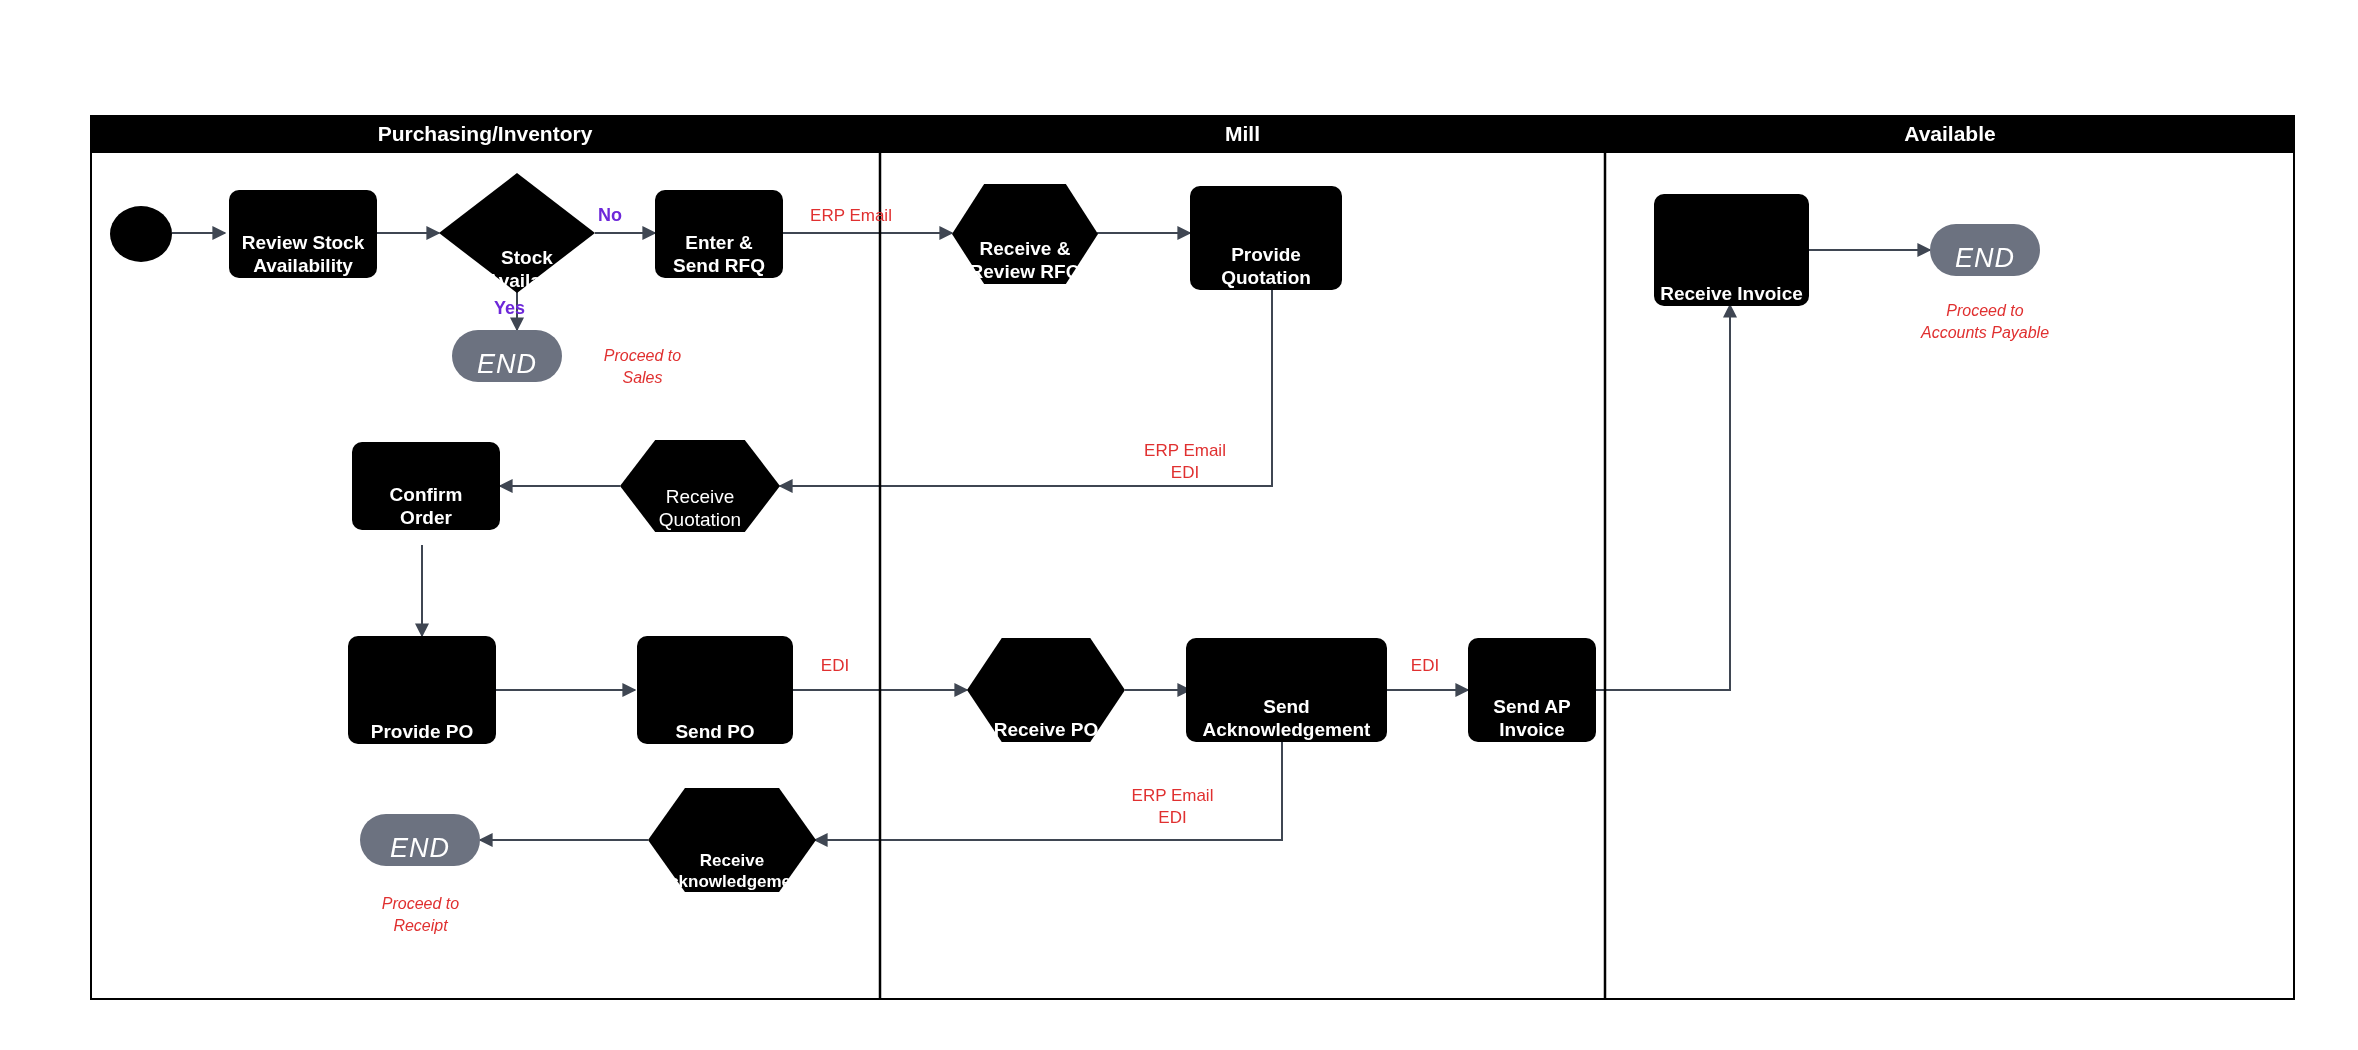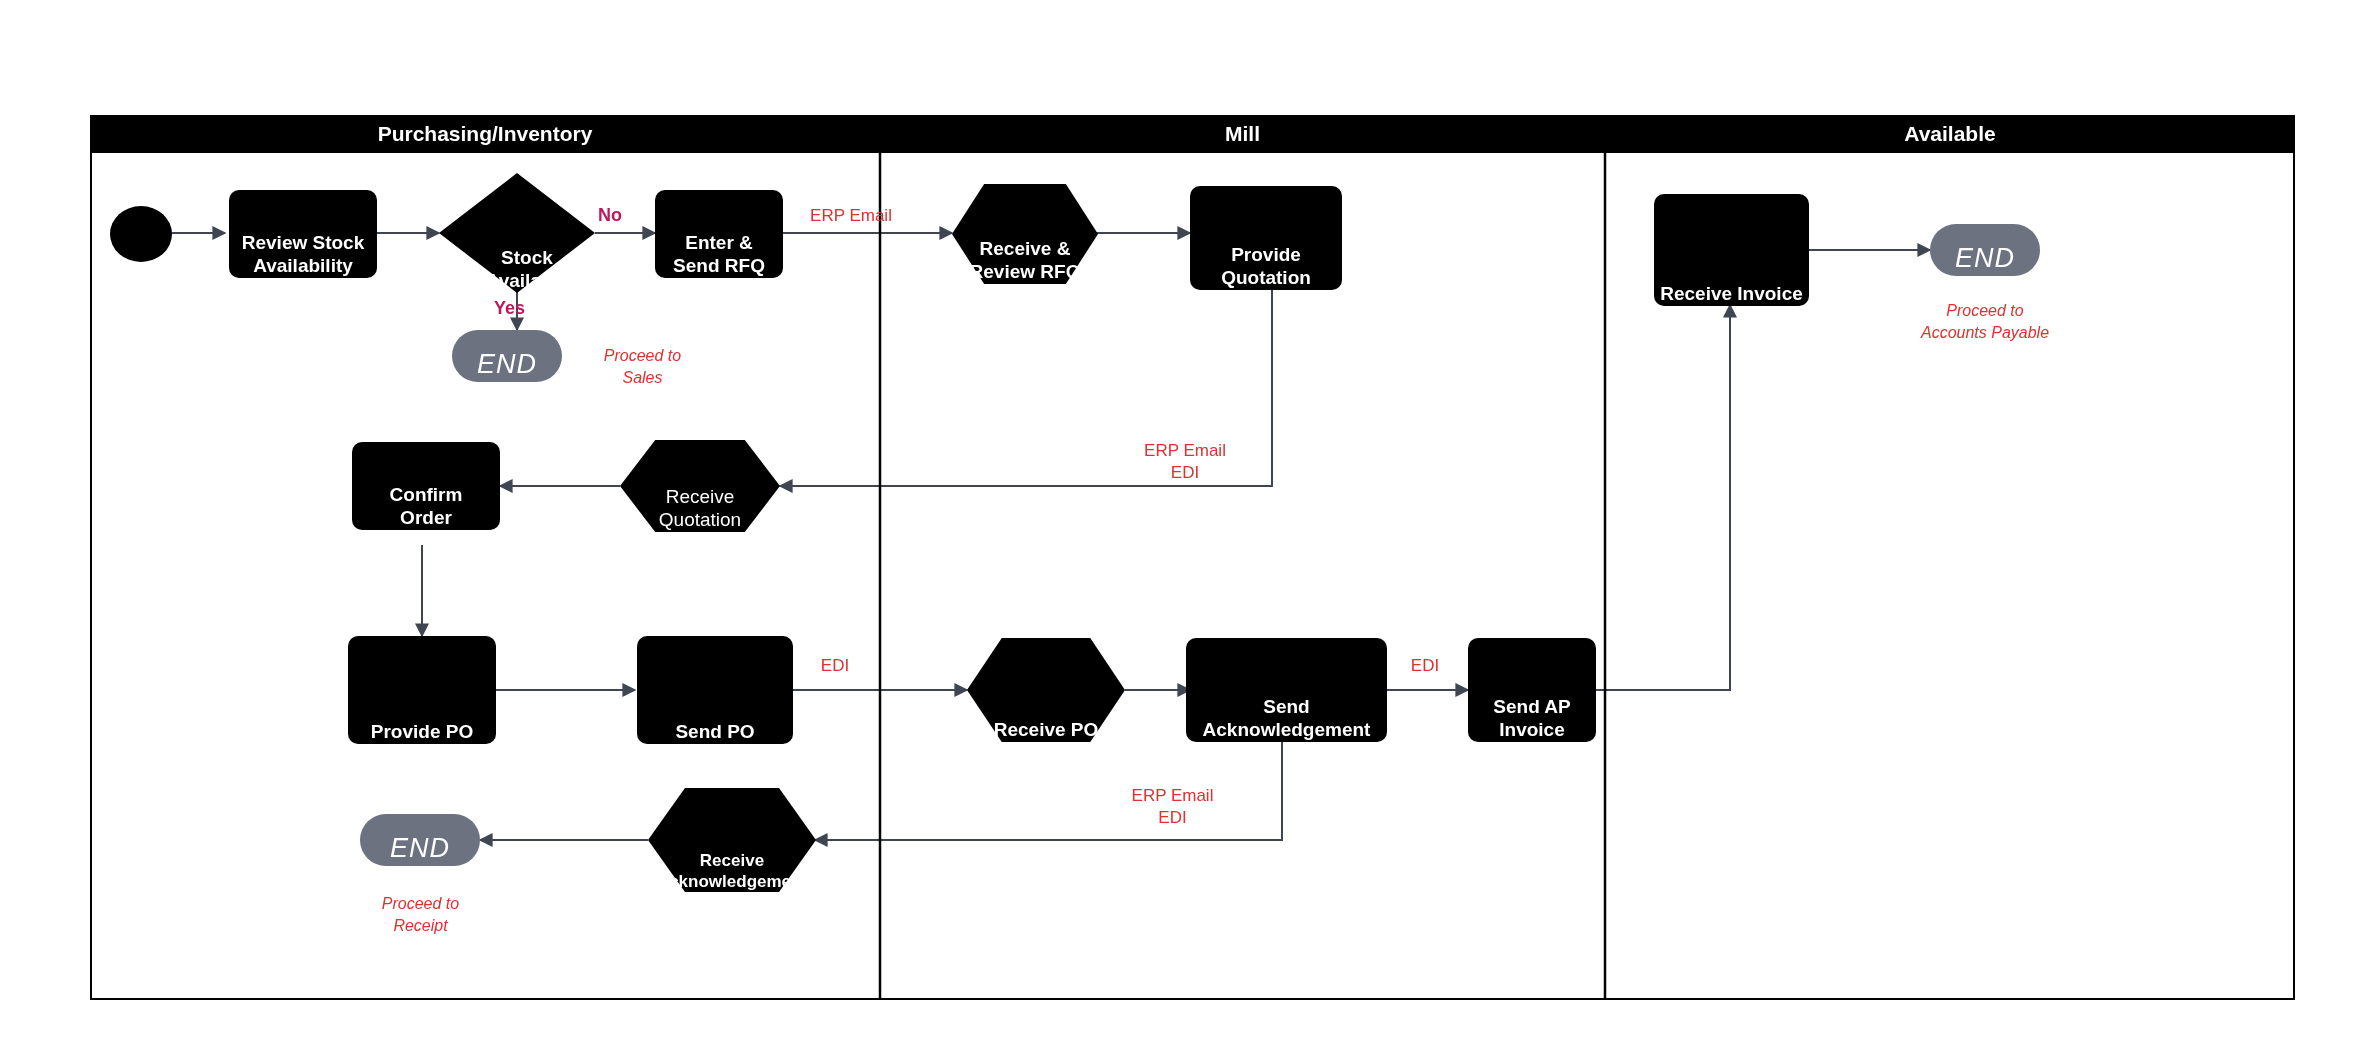--- a/index.html
+++ b/index.html
@@ -129,21 +129,21 @@
     z-index: 2;
     padding: 0 6px;
   }
   .node.hexagon.thin-label .hex-label {
     font-weight: normal;
   }
   
   .flow-label {
     position: absolute;
     font-size: 18px;
-    color: #be185d;
+    color: #6d28d9;
     font-weight: bold;
     z-index: 5;
     white-space: nowrap;
   }
   .msg-label {
     position: absolute;
     font-size: 17px;
     color: #e03030;
     text-align: center;
     line-height: 1.3;

